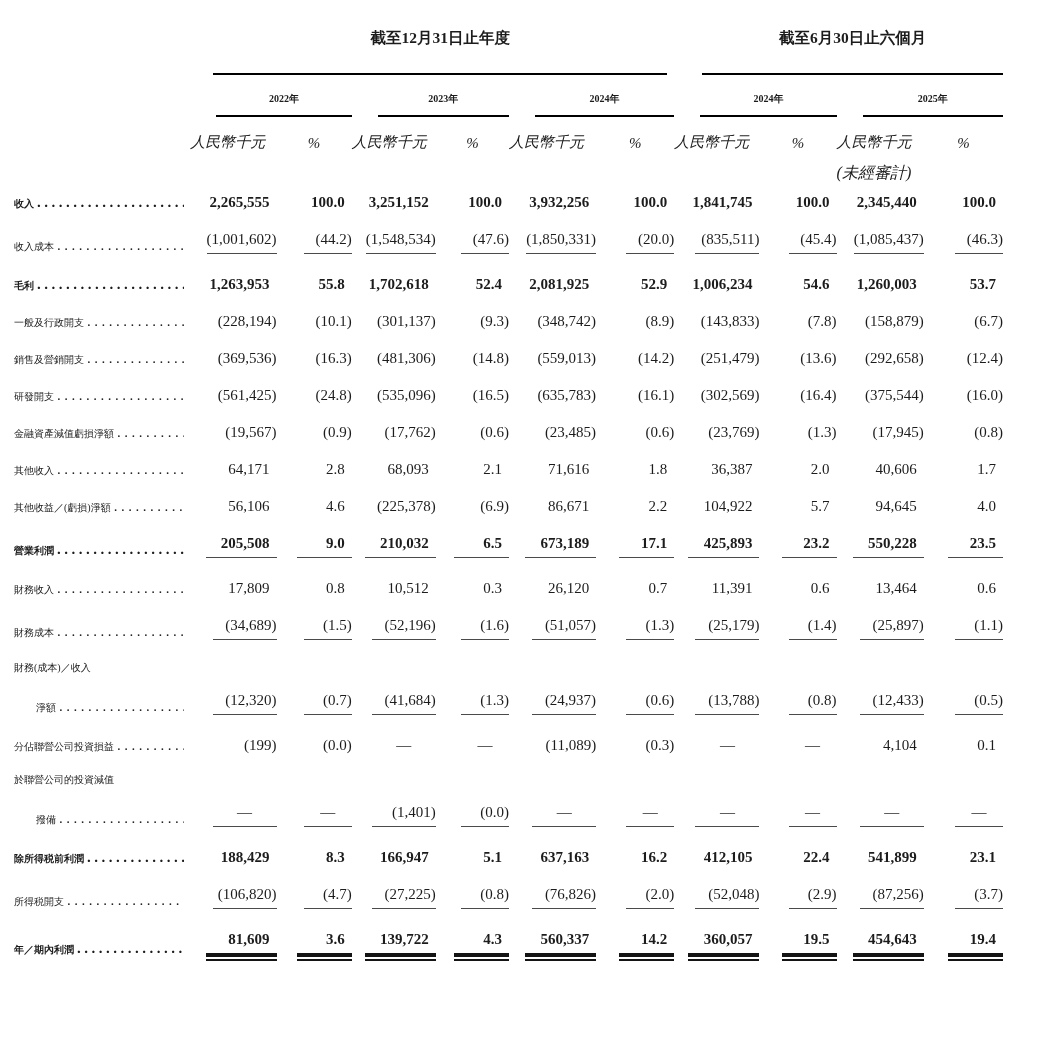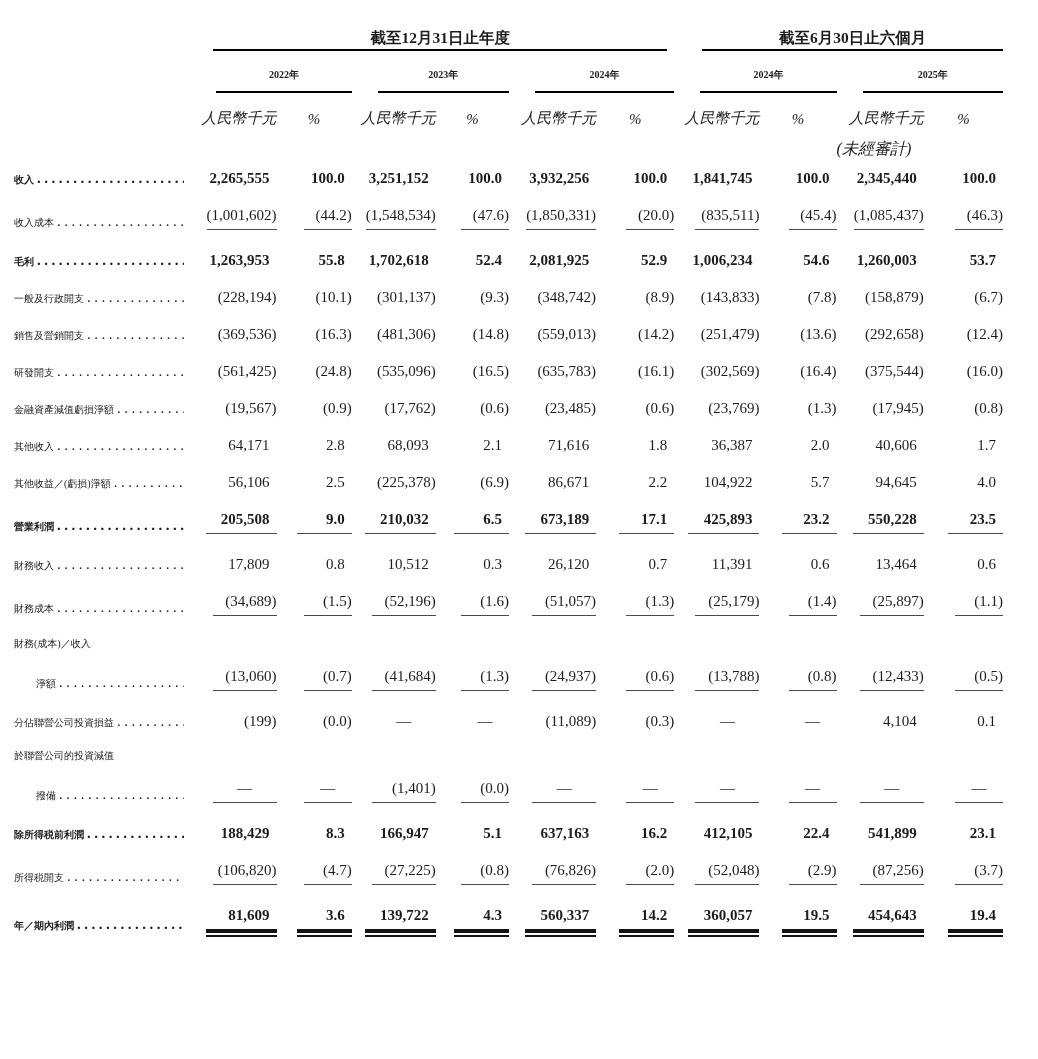--- a/index.html
+++ b/index.html
@@ -9,31 +9,31 @@
     color:#1c1c1c; overflow:hidden;
   }
   .sheet { padding:24px 0 0 14px; }
   table { border-collapse:collapse; table-layout:fixed; width:989px; }
   td { vertical-align:bottom; padding:0; }
 
   
   tr.grp-row td { padding-top:4px; }
   .grp div {
     font-weight:bold; font-size:15.5px; text-align:center;
-    padding-bottom:0; border-bottom:2px solid #000; white-space:nowrap;
+    padding-bottom:24px; border-bottom:2px solid #000; white-space:nowrap;
   }
   .g1 div { margin-left:23px; margin-right:7px; }
   .g2 div { margin-left:28px; }
   tr.years td { padding-top:17px; }
   tr.years td div {
     font-weight:bold; font-size:10px; text-align:center;
     border-bottom:2px solid #000; padding-bottom:9px; margin-left:26px; white-space:nowrap;
   }
   tr.units td { padding-top:16px; font-style:italic; font-size:15px; }
-  td.uv { text-align:right; white-space:nowrap;font-family:Liberation Mono, monospace; }
+  td.uv { white-space:nowrap;font-family:Liberation Mono, monospace; }
   td.up { text-align:center; }
   tr.unaud td { padding-top:11px; font-style:italic; font-size:16px; }
   .unaud-cell { text-align:left; white-space:nowrap; }
 
   
   tr.r td { padding-top:10px; padding-bottom:10px; }
   tr.us td { padding-bottom:12px; }
   tr.lo td { padding-top:9px; padding-bottom:7px; }
   tr.ud td { padding-bottom:18px; }
   tr.b { font-weight:bold; }
@@ -271,21 +271,21 @@
           <td class="pc"><span class="cell p pad">1.7</span></td>
         </tr>
         <tr class="r">
           <td class="lc">
             <div class="leader">
               <span class="lt">其他收益／(虧損)淨額</span>
               <span class="dots"></span>
             </div>
           </td>
           <td class="vc"><span class="cell v pad">56,106</span></td>
-          <td class="pc"><span class="cell p pad">2.5</span></td>
+          <td class="pc"><span class="cell p pad">4.6</span></td>
           <td class="vc"><span class="cell v">(225,378)</span></td>
           <td class="pc"><span class="cell p">(6.9)</span></td>
           <td class="vc"><span class="cell v pad">86,671</span></td>
           <td class="pc"><span class="cell p pad">2.2</span></td>
           <td class="vc"><span class="cell v pad">104,922</span></td>
           <td class="pc"><span class="cell p pad">5.7</span></td>
           <td class="vc"><span class="cell v pad">94,645</span></td>
           <td class="pc"><span class="cell p pad">4.0</span></td>
         </tr>
         <tr class="r b us">
@@ -349,21 +349,21 @@
             </div>
           </td>
         </tr>
         <tr class="r us">
           <td class="lc ind">
             <div class="leader">
               <span class="lt">淨額</span>
               <span class="dots"></span>
             </div>
           </td>
-          <td class="vc"><span class="cell v ul">(13,060)</span></td>
+          <td class="vc"><span class="cell v ul">(12,320)</span></td>
           <td class="pc"><span class="cell p ul">(0.7)</span></td>
           <td class="vc"><span class="cell v ul">(41,684)</span></td>
           <td class="pc"><span class="cell p ul">(1.3)</span></td>
           <td class="vc"><span class="cell v ul">(24,937)</span></td>
           <td class="pc"><span class="cell p ul">(0.6)</span></td>
           <td class="vc"><span class="cell v ul">(13,788)</span></td>
           <td class="pc"><span class="cell p ul">(0.8)</span></td>
           <td class="vc"><span class="cell v ul">(12,433)</span></td>
           <td class="pc"><span class="cell p ul">(0.5)</span></td>
         </tr>

